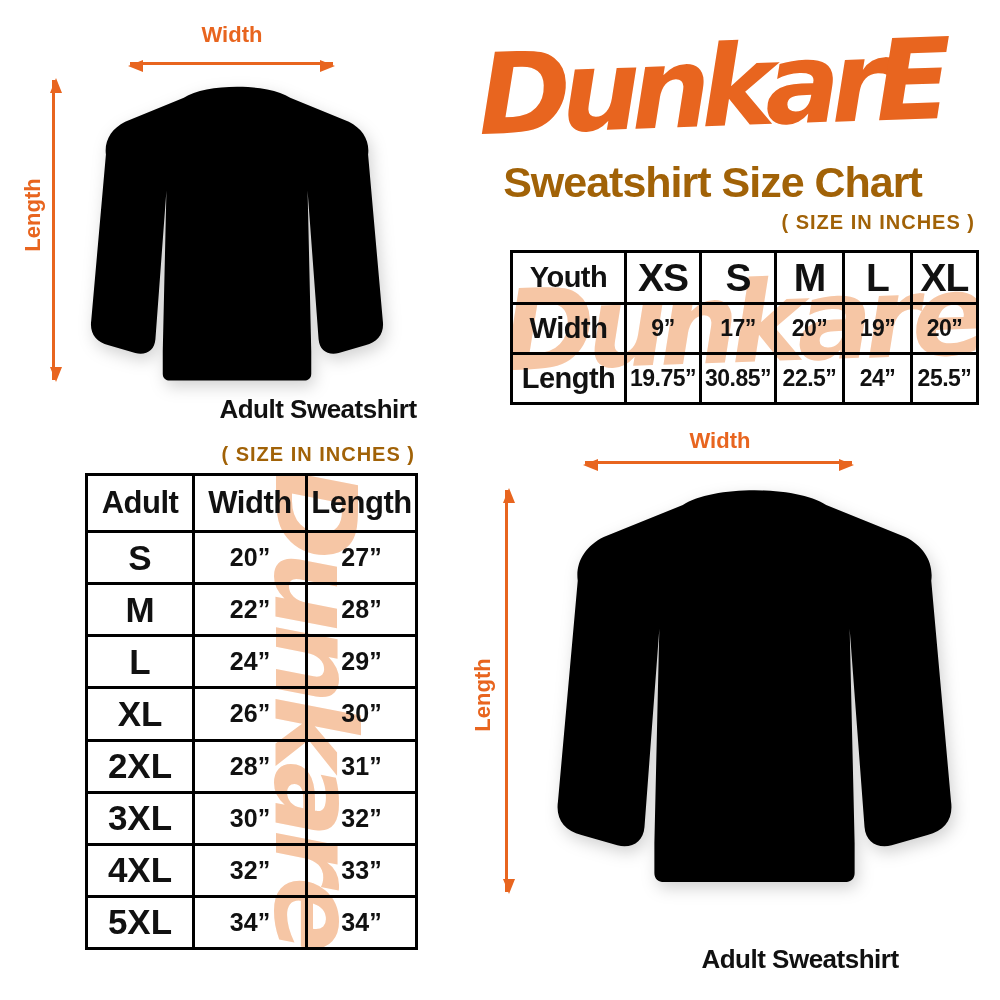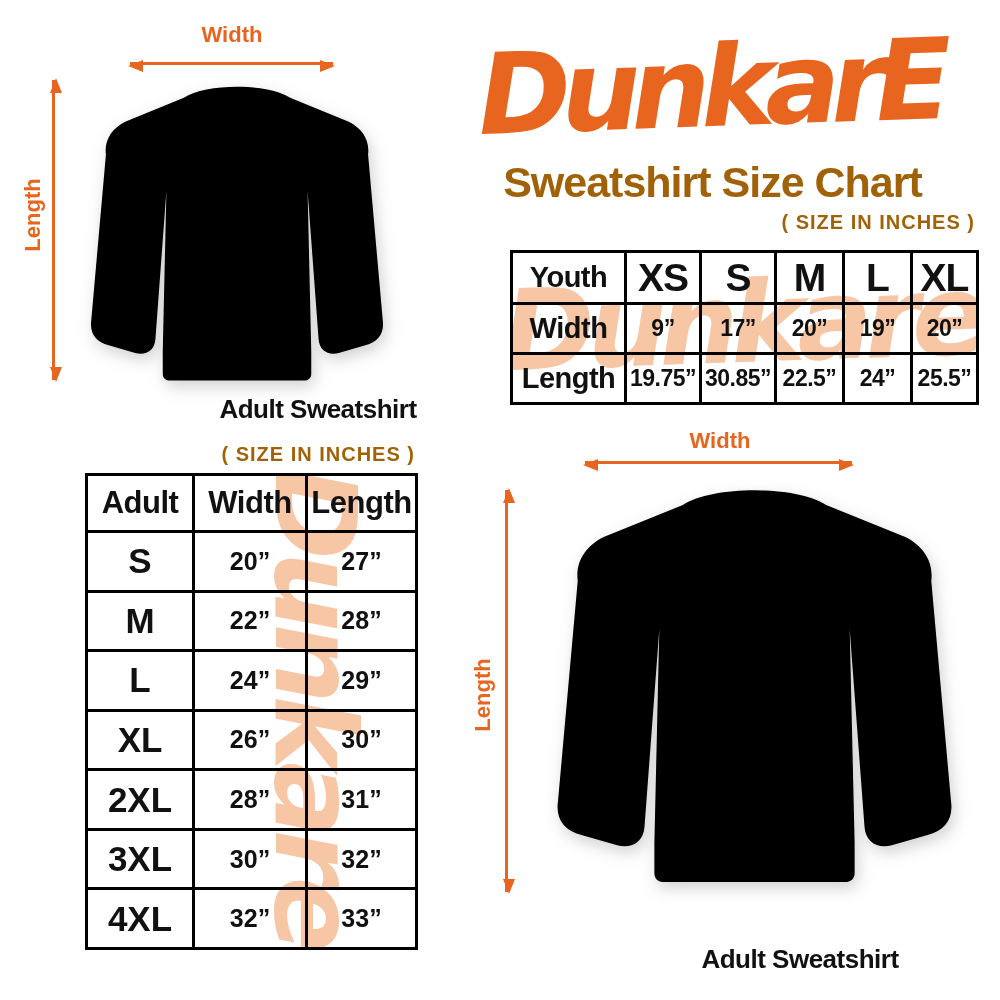--- a/index.html
+++ b/index.html
@@ -200,20 +200,25 @@
     <tr>
       <td class="ad-size">3XL</td>
       <td class="ad-val">30”</td>
       <td class="ad-val">32”</td>
     </tr>
     <tr>
       <td class="ad-size">4XL</td>
       <td class="ad-val">32”</td>
       <td class="ad-val">33”</td>
     </tr>
+    <tr>
+      <td class="ad-size">5XL</td>
+      <td class="ad-val">34”</td>
+      <td class="ad-val">34”</td>
+    </tr>
   </tbody>
     </table>
 
   <div class="measure-label" style="left:620px;top:428px;width:200px;">Width</div>
   <div class="arrow-h" style="left:585px;top:461px;width:267px;"></div>
   <div class="measure-label vertical" style="left:483px;top:695px;">Length</div>
   <div class="arrow-v" style="left:505px;top:490px;height:402px;"></div>
 
   <svg class="garment" style="left:532px;top:452px;" width="445" height="460" viewBox="0 0 360 400" preserveAspectRatio="none">
     <use href="#sweatshirt"></use>

